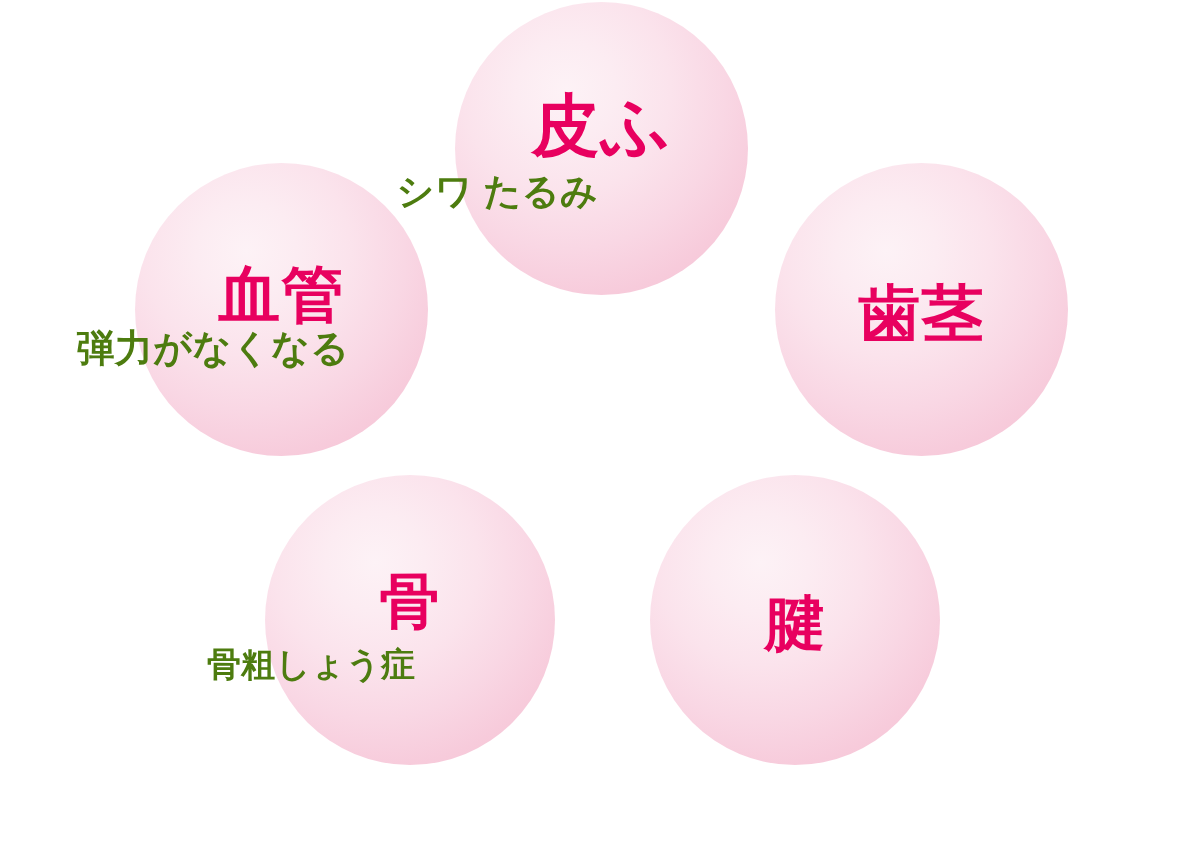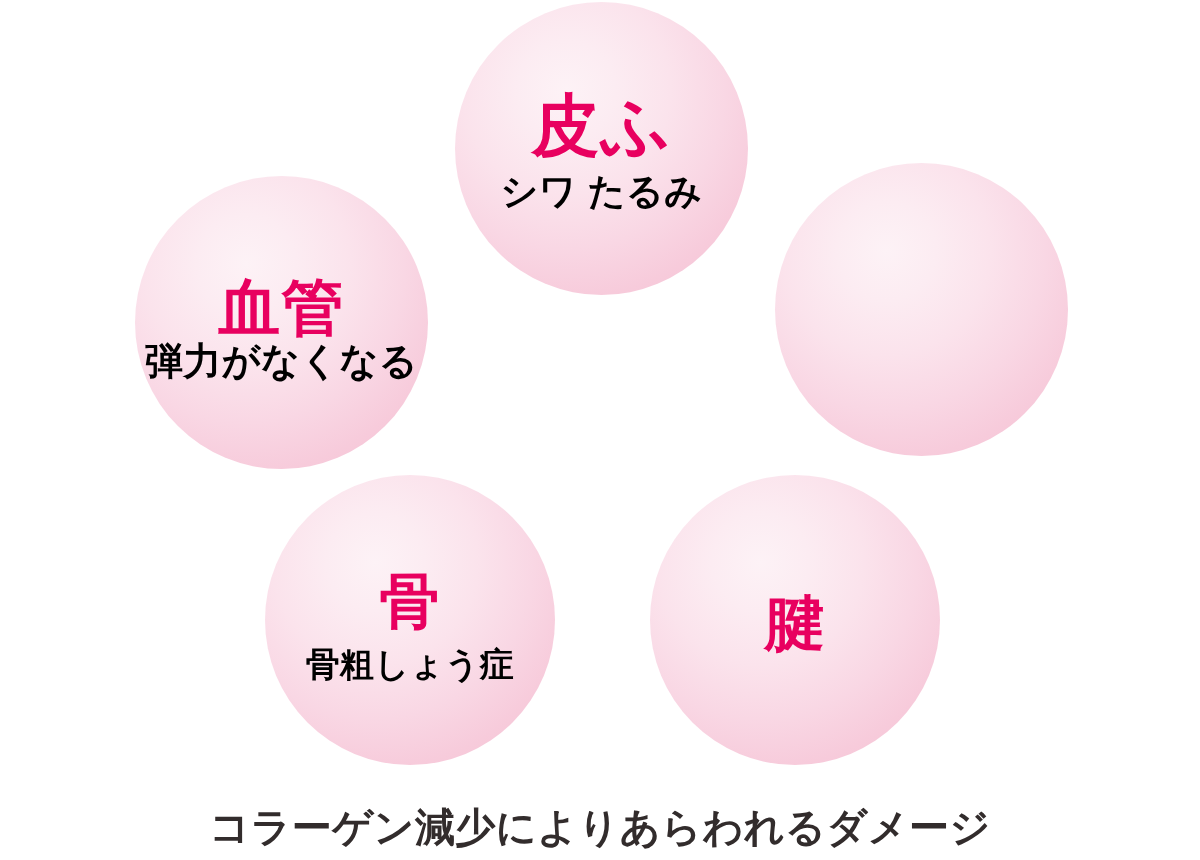--- a/index.html
+++ b/index.html
@@ -56,30 +56,30 @@
   .bubble-title {
     display: block;
     color: #e8005f;
     font-weight: 700;
     letter-spacing: 0.02em;
     line-height: 1.05;
     text-align: center;
   }
   .bubble-sub {
     display: block;
-    color: #000000;
+    color: #4d7c0f;
     font-weight: 700;
     letter-spacing: 0.01em;
     line-height: 1.15;
-    text-align: center;
+    text-align: left;
     margin-top: 6px;
   }
   
   #bubble-skin      { left: 455px; top:   2px; width: 293px; height: 293px; }
-  #bubble-vessel    { left: 135px; top: 176px; width: 293px; height: 293px; }
+  #bubble-vessel    { left: 135px; top: 163px; width: 293px; height: 293px; }
   #bubble-gum       { left: 775px; top: 163px; width: 293px; height: 293px; }
   #bubble-bone      { left: 265px; top: 475px; width: 290px; height: 290px; }
   #bubble-tendon    { left: 650px; top: 475px; width: 290px; height: 290px; }
 
   #bubble-skin   .bubble-text { transform: translate(-50%, -48%); }
   #bubble-vessel .bubble-text { transform: translate(-50%, -44%); }
   #bubble-gum    .bubble-text { transform: translate(-50%, -44%); }
   #bubble-bone   .bubble-text { transform: translate(-50%, -44%); }
   #bubble-tendon .bubble-text { transform: translate(-50%, -44%); }
 
@@ -129,33 +129,33 @@
     <div class="bubble-disc"></div>
     <div class="bubble-text">
       <span class="bubble-title">血管</span>
       <span class="bubble-sub">弾力がなくなる</span>
     </div>
   </div>
 
   <div class="bubble" id="bubble-gum">
     <div class="bubble-disc"></div>
     <div class="bubble-text">
+      <span class="bubble-title">歯茎</span>
     </div>
   </div>
 
   <div class="bubble" id="bubble-bone">
     <div class="bubble-disc"></div>
     <div class="bubble-text">
       <span class="bubble-title">骨</span>
       <span class="bubble-sub">骨粗しょう症</span>
     </div>
   </div>
 
   <div class="bubble" id="bubble-tendon">
     <div class="bubble-disc"></div>
     <div class="bubble-text">
       <span class="bubble-title">腱</span>
     </div>
   </div>
 
-  <div id="caption">コラーゲン減少によりあらわれるダメージ</div>
 
 </div>
 
 </body></html>

